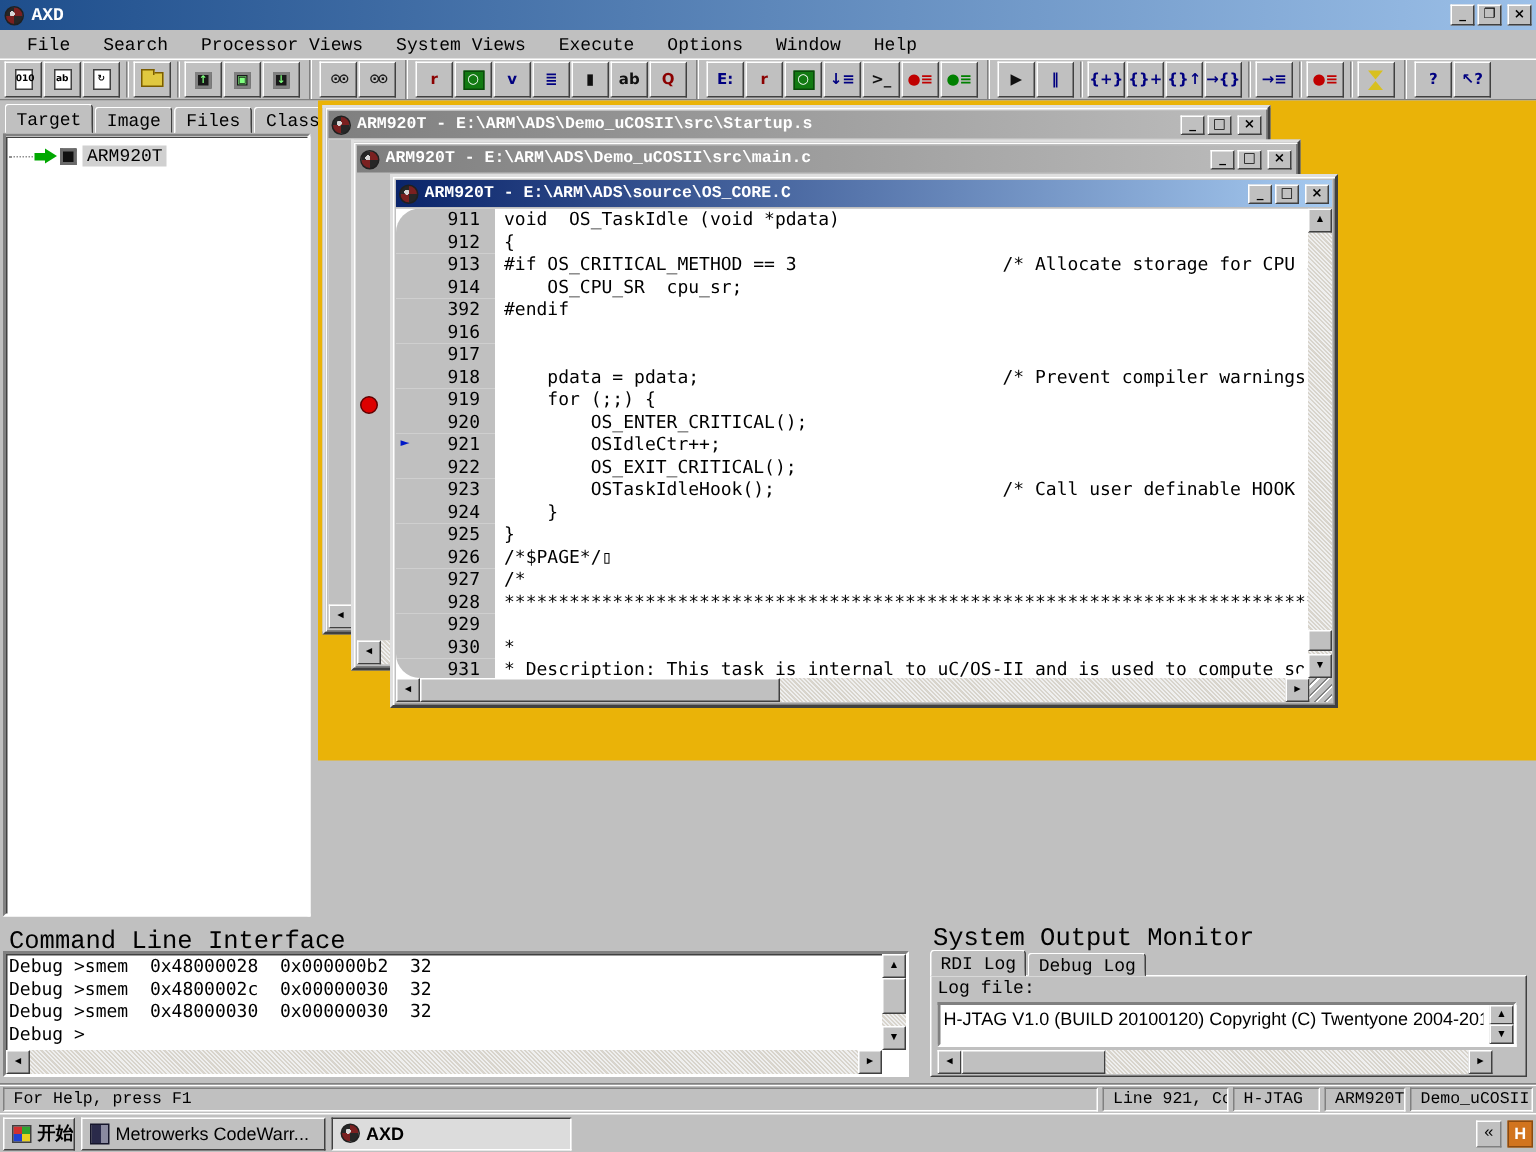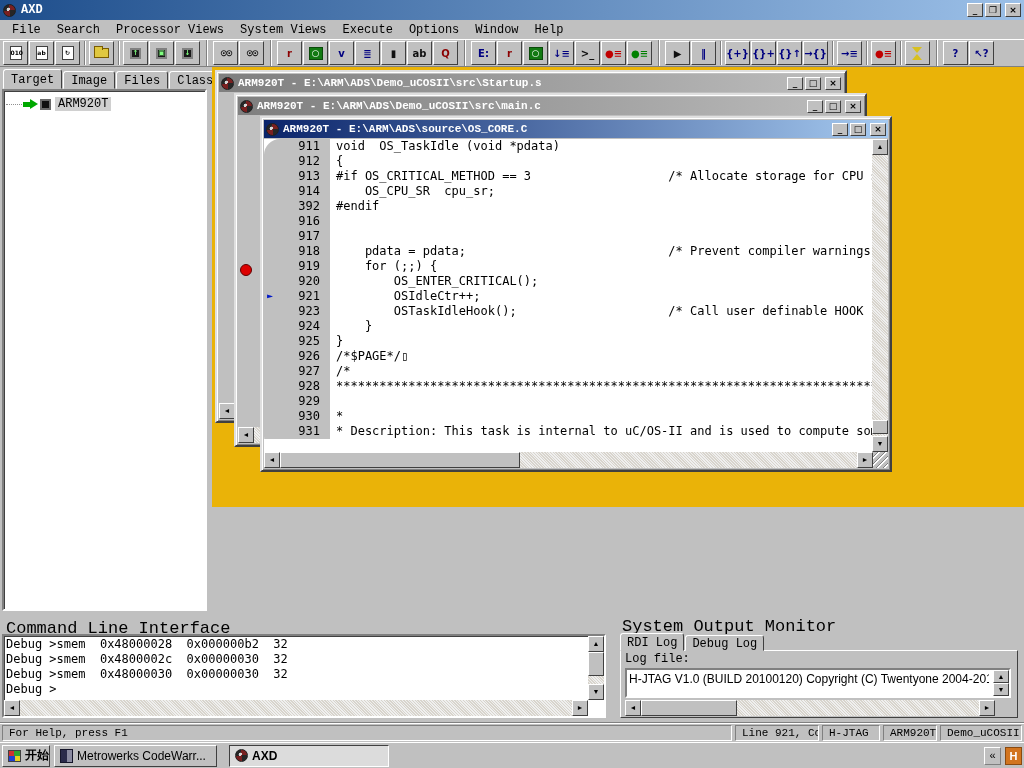--- a/index.html
+++ b/index.html
@@ -13,21 +13,21 @@
   .axd-ic { width:13px; height:13px; border-radius:50%; flex:0 0 13px;
     background:radial-gradient(circle at 38% 38%, #d8d8d8 0 17%, transparent 18%),
                conic-gradient(#7a2020 0 90deg,#262626 0 180deg,#7a2020 0 270deg,#262626 0);
     border:1px solid #202020; }
   .wbtns { margin-left:auto; display:flex; gap:2px; }
   .wb { width:16px; height:14px; background:#c0c0c0; border:1px solid; border-color:#fff #404040 #404040 #fff;
     font:bold 9px "DejaVu Sans",sans-serif; line-height:12px; text-align:center; color:#000; padding:0; }
   .wb.close { margin-left:2px; }
 
   #menubar { position:absolute; left:0; top:20px; width:1024px; height:19px; display:flex; align-items:center; padding-left:4px; background:#c0c0c0; }
-  .menu-item { padding:2px 8px; white-space:nowrap; }
+  .menu-item { padding:2px 8px; white-space:nowrap;margin-left:6px; }
 
   #toolbar { position:absolute; left:0; top:39px; width:1024px; height:28px; background:#c0c0c0;
     border-top:1px solid #ffffff; border-bottom:1px solid #808080; display:flex; align-items:center; padding:0 3px; }
   .tb-btn { width:25px; height:24px; background:#c0c0c0; border:1px solid; border-color:#fff #404040 #404040 #fff;
     display:flex; align-items:center; justify-content:center; margin-right:1px; padding:0; }
   .tbi { font:bold 10px "DejaVu Sans",sans-serif; white-space:nowrap; }
   .tb-sep  { width:2px; height:24px; margin:0 3px; border-left:1px solid #808080; border-right:1px solid #ffffff; }
   .tb-sep2 { width:2px; height:26px; margin:0 5px; border-left:1px solid #808080; border-right:1px solid #ffffff; box-shadow:3px 0 0 -1px #808080, 4px 0 0 -1px #ffffff; }
   .i-doc { width:12px; height:14px; background:#fff; border:1px solid #404040; font-size:6px !important; line-height:12px; text-align:center; font-weight:bold; }
   .i-folder { width:15px; height:10px; background:#e0c followed; background:#e0c840; border:1px solid #7a5c00; position:relative; }
@@ -399,20 +399,24 @@
               </div>
               <div class="code-row">
                 <span class="gutter">920</span>
                 <span class="code-text">        OS_ENTER_CRITICAL();</span>
               </div>
               <div class="code-row">
                 <span class="gutter">921<span class="cur-arrow">►</span></span>
                 <span class="code-text">        OSIdleCtr++;</span>
               </div>
               <div class="code-row">
+                <span class="gutter">922</span>
+                <span class="code-text">        OS_EXIT_CRITICAL();</span>
+              </div>
+              <div class="code-row">
                 <span class="gutter">923</span>
                 <span class="code-text">        OSTaskIdleHook();                     /* Call user definable HOOK                  */</span>
               </div>
               <div class="code-row">
                 <span class="gutter">924</span>
                 <span class="code-text">    }</span>
               </div>
               <div class="code-row">
                 <span class="gutter">925</span>
                 <span class="code-text">}</span>
@@ -516,21 +520,21 @@
   <div class="scell" id="sc-probe">H-JTAG</div>
   <div class="scell" id="sc-target">ARM920T</div>
   <div class="scell" id="sc-image">Demo_uCOSII.axf</div>
 </div>
 
 <div id="taskbar">
   <button class="task-btn" id="start-btn">
     <span class="winflag"></span>
     <span>开始</span>
   </button>
-  <div id="task-buttons" style="display:flex;gap:12px">
+  <div id="task-buttons" style="display:flex;gap:4px">
       <button class="task-btn" style="width: 163px;">
         <span class="mw-ic"></span>
         <span>Metrowerks CodeWarr...</span>
       </button>
       <button class="task-btn active" style="width: 160px;">
         <span class="axd-ic"></span>
         <span>AXD</span>
       </button>
     </div>
   <div id="task-mid"></div>

